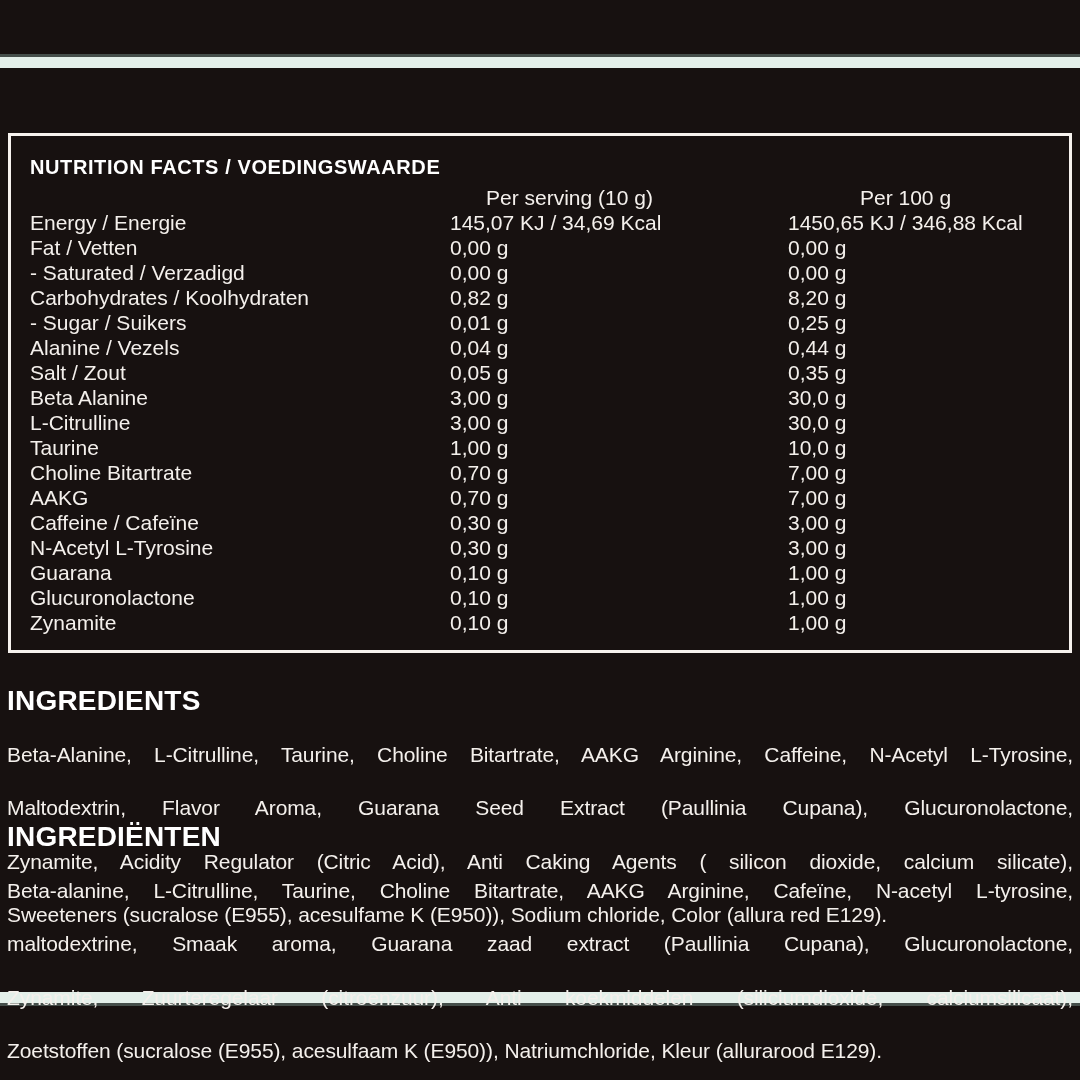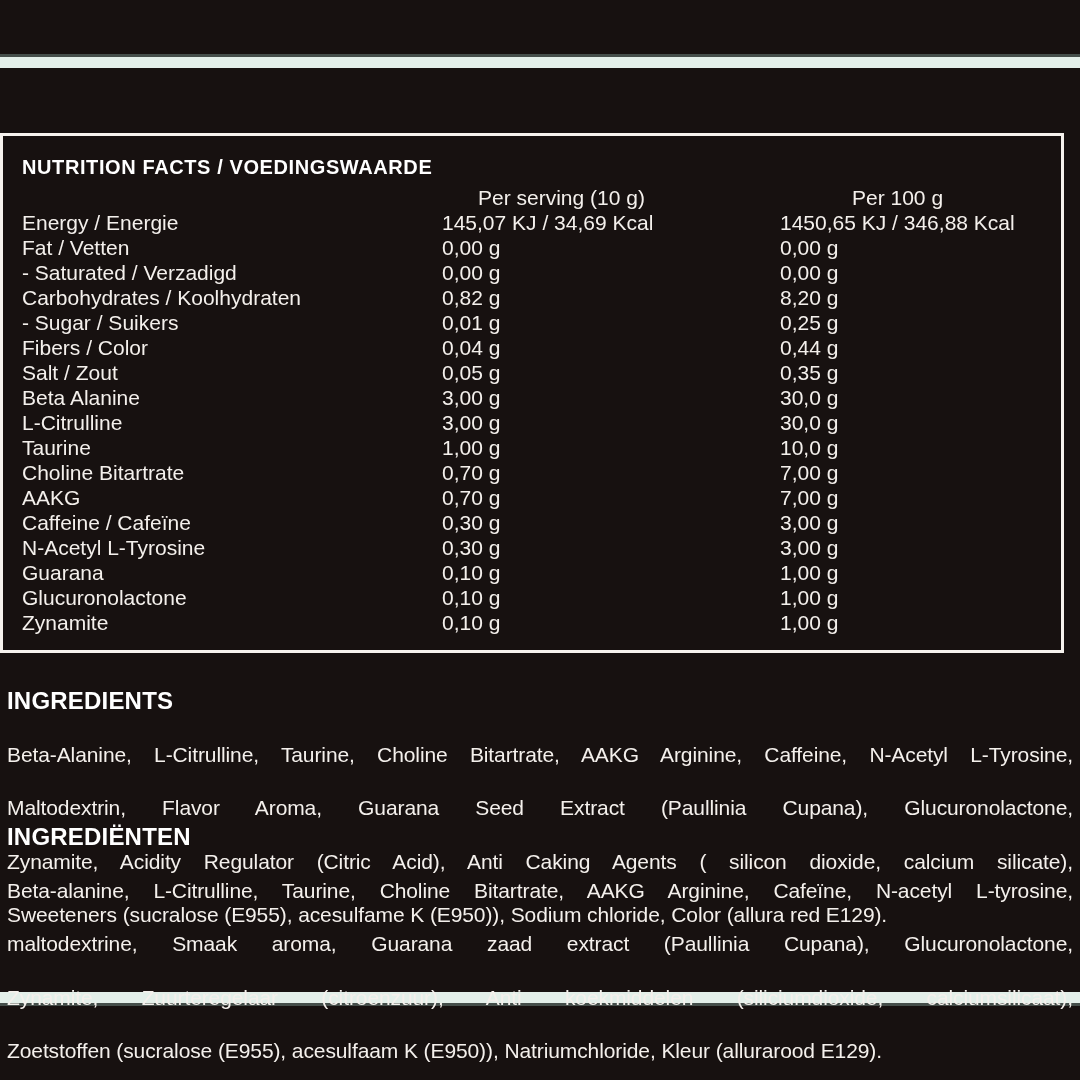--- a/index.html
+++ b/index.html
@@ -27,21 +27,21 @@
     height: 14px;
     border-top: 3px solid #454e4a;
   }
   .stripe-bottom {
     top: 992px;
     height: 14px;
     border-bottom: 3px solid #454e4a;
   }
   .panel {
     position: absolute;
-    left: 0;
+    left: 8px;
     top: 133px;
     width: 1064px;
     height: 520px;
     box-sizing: border-box;
     border: 3px solid #f6f2ee;
     background: #171110;
   }
   .panel-title {
     margin: 19px 0 6px 19px;
     font-size: 20px;
@@ -66,21 +66,21 @@
   }
   .ingredients {
     position: absolute;
     left: 7px;
     width: 1066px;
   }
   .ingredients-en { top: 688px; }
   .ingredients-nl { top: 824px; }
   .ing-heading {
     margin: 0 0 2px 0;
-    font-size: 24px;
+    font-size: 28px;
     font-weight: 700;
     letter-spacing: 0.2px;
     line-height: 26px;
     color: #ffffff;
   }
   .jline {
     font-size: 21px;
     line-height: 25.3px;
     letter-spacing: -0.1px;
     text-align: justify;
@@ -129,21 +129,21 @@
     <span class="nt-per100">8,20 g</span>
   </div>
 
   <div class="nt-row">
     <span class="nt-label">- Sugar / Suikers</span>
     <span class="nt-serving">0,01 g</span>
     <span class="nt-per100">0,25 g</span>
   </div>
 
   <div class="nt-row">
-    <span class="nt-label">Fibers / Color</span>
+    <span class="nt-label">Alanine / Vezels</span>
     <span class="nt-serving">0,04 g</span>
     <span class="nt-per100">0,44 g</span>
   </div>
 
   <div class="nt-row">
     <span class="nt-label">Salt / Zout</span>
     <span class="nt-serving">0,05 g</span>
     <span class="nt-per100">0,35 g</span>
   </div>
 

